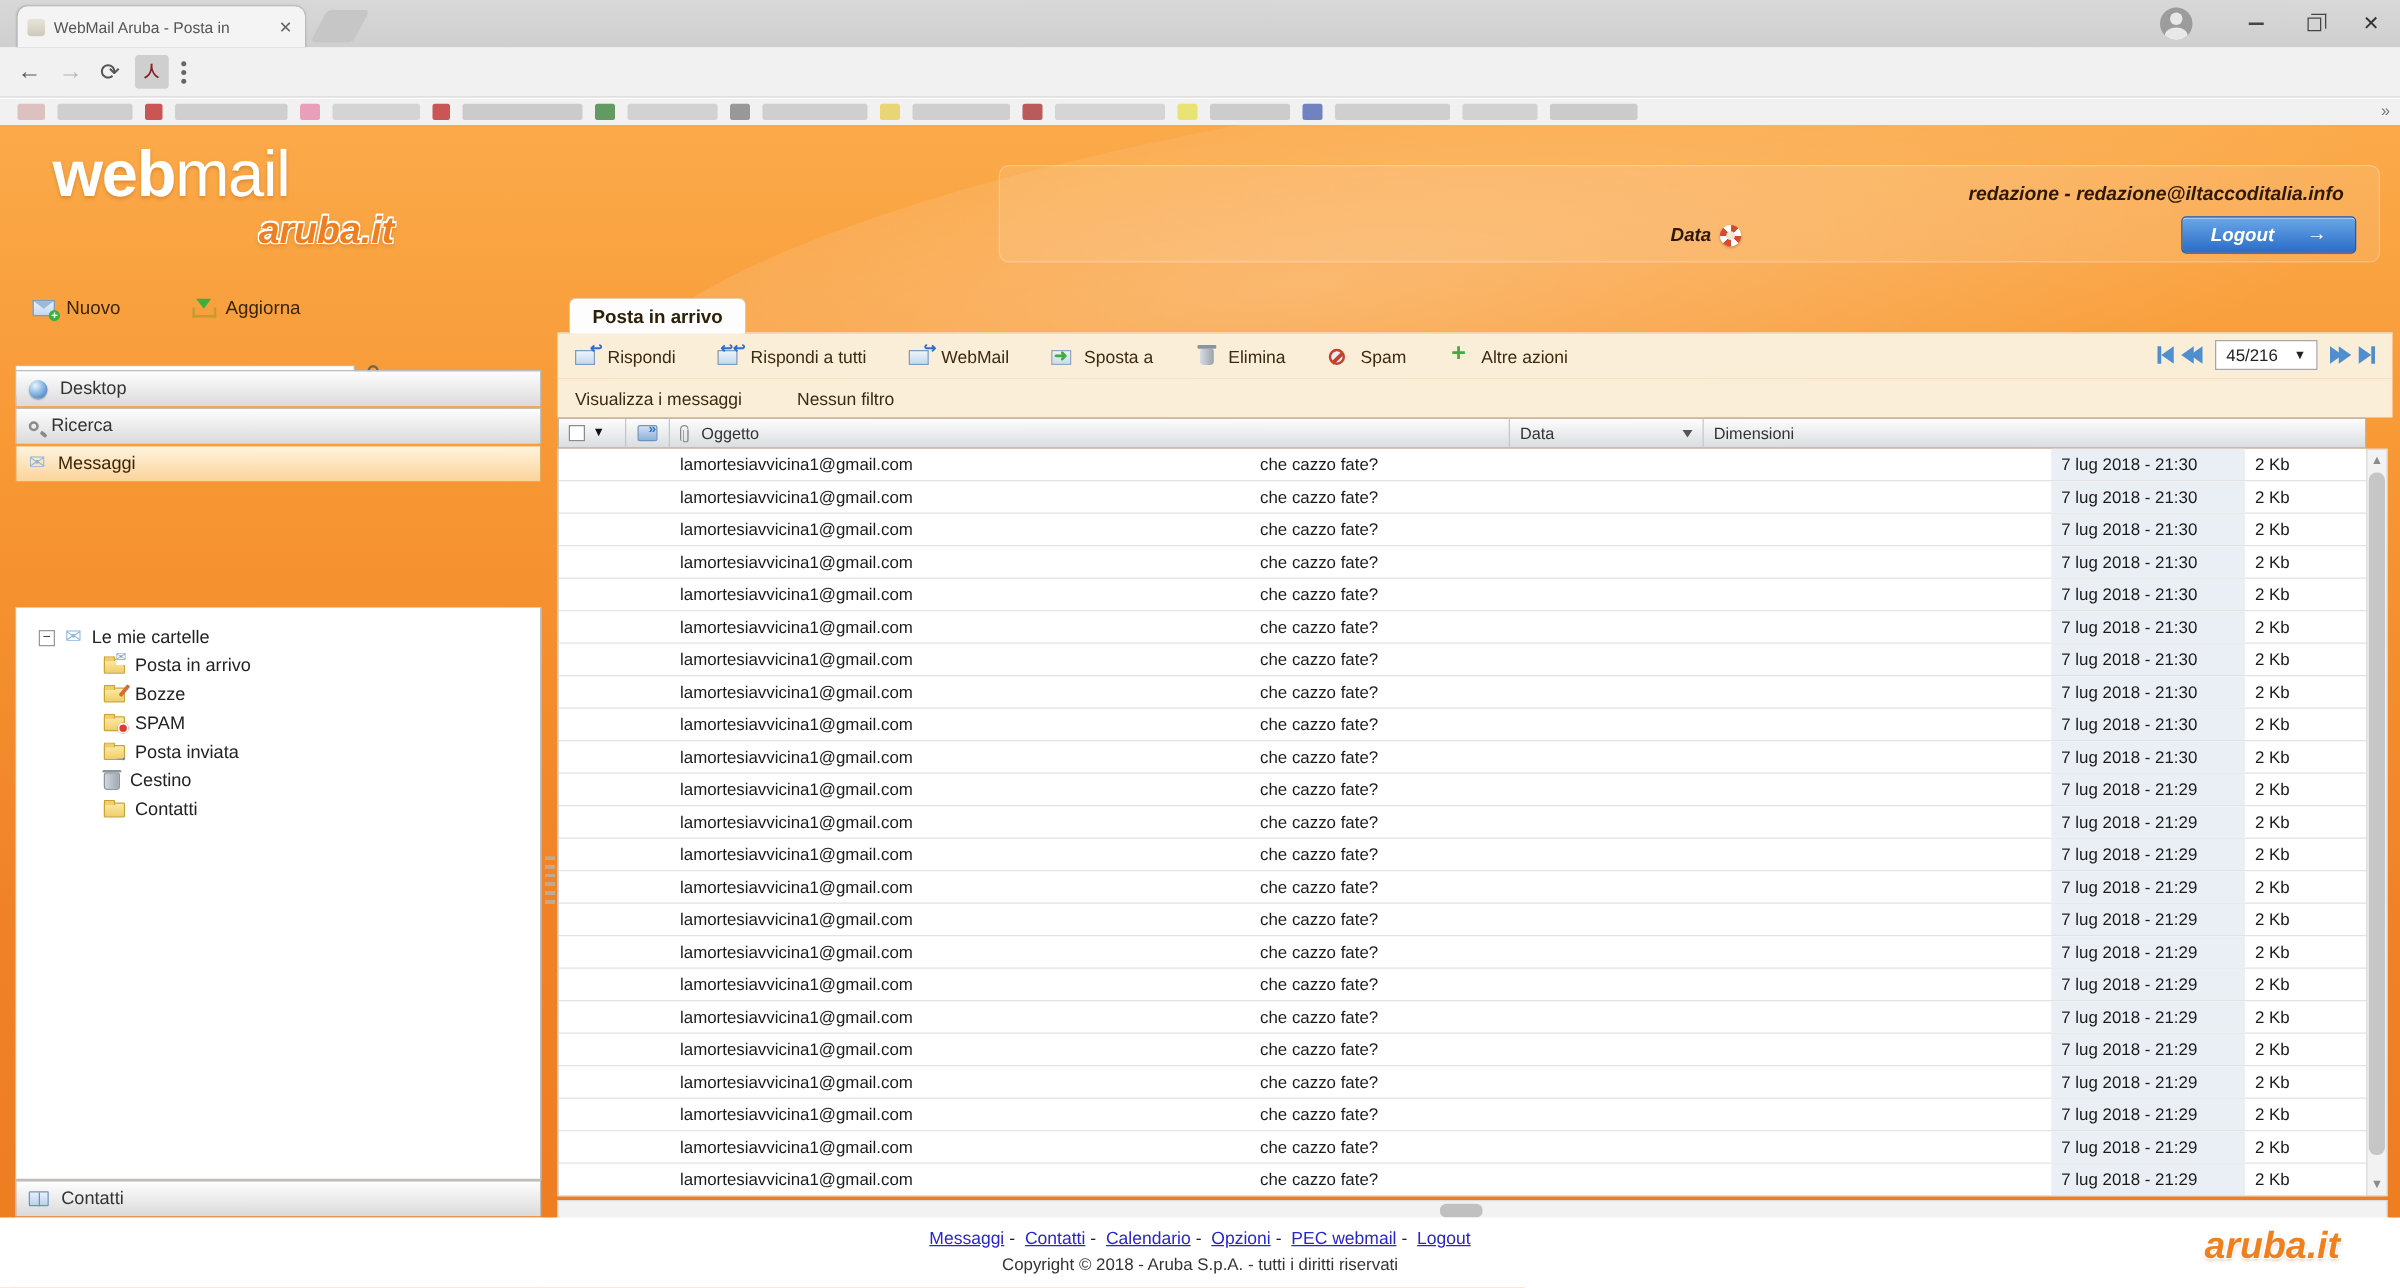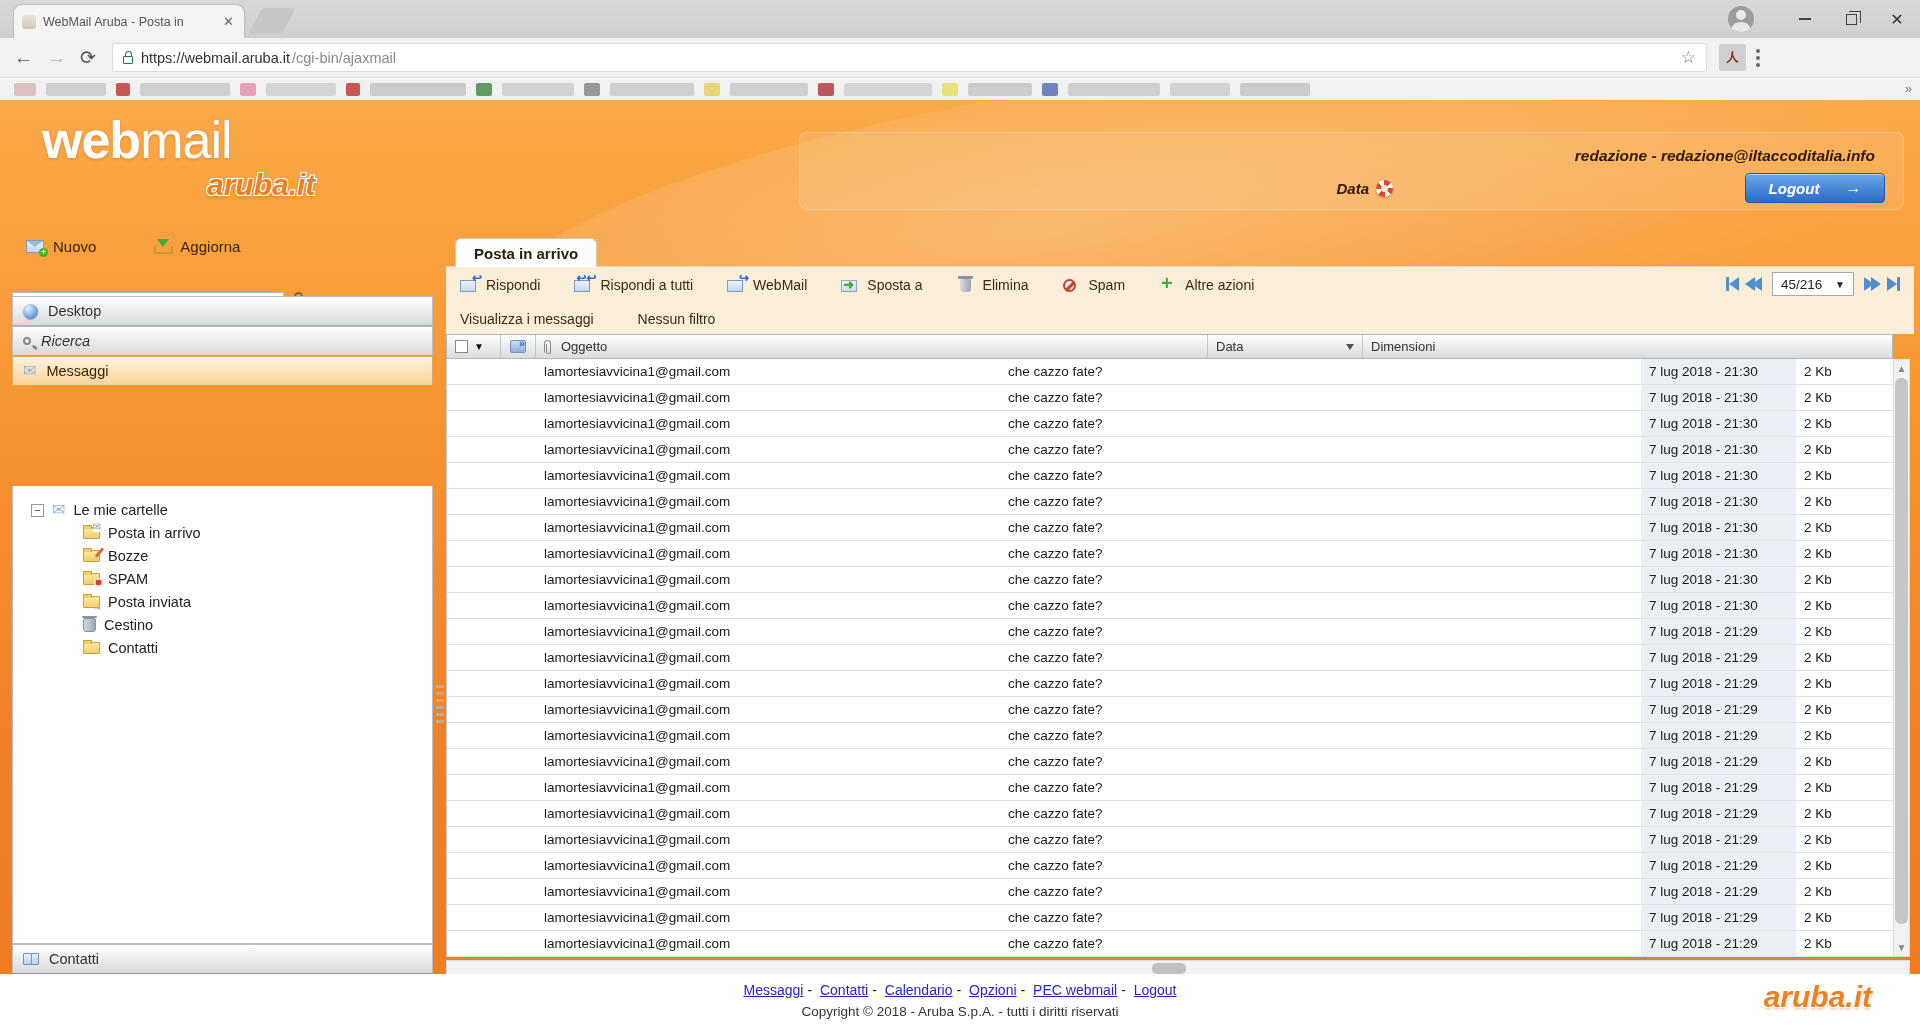--- a/index.html
+++ b/index.html
@@ -198,27 +198,20 @@
           <i class="ico-max"></i>
         </span>
       <span class="winbtn ico-x">✕</span>
     </div>
   </div>
 
   <div class="addrbar">
     <span class="navbtn">←</span>
     <span class="navbtn disabled">→</span>
     <span class="navbtn">⟳</span>
-    <div class="urlbox">
-      <span class="lock"></span>
-      <span class="url-main">https://webmail.aruba.it</span>
-        <span class="url-path" style="margin-left:-6px;">/cgi-bin/ajaxmail</span>
-      <span class="url-spacer"></span>
-      <span class="star">☆</span>
-    </div>
     <span class="ext-ico">人</span>
     <span class="menu-dots">
         <i></i>
         <i></i>
         <i></i>
       </span>
   </div>
 
   <div class="bookmarks">
     <span class="bm" style="width:22px;background:#d9b8b8;"></span>
@@ -284,21 +277,21 @@
         <span class="ph">Ricerca nei messaggi</span>
         <span class="caret">▶</span>
       </div>
       <span class="mag"></span>
     </div>
 
     <div class="accordion" style="top:196px;">
       <span class="globe"></span>
       <span>Desktop</span>
     </div>
-    <div class="accordion" style="top:226px;font-style:italic;">
+    <div class="accordion" style="top:226px;">
       <span class="mag-gray"></span>
       <span>Ricerca</span>
     </div>
     <div class="accordion sel" style="top:256px;">
       <span class="env-glyph">✉</span>
       <span>Messaggi</span>
     </div>
 
     <div class="treepanel">
       <div class="tree-root">

